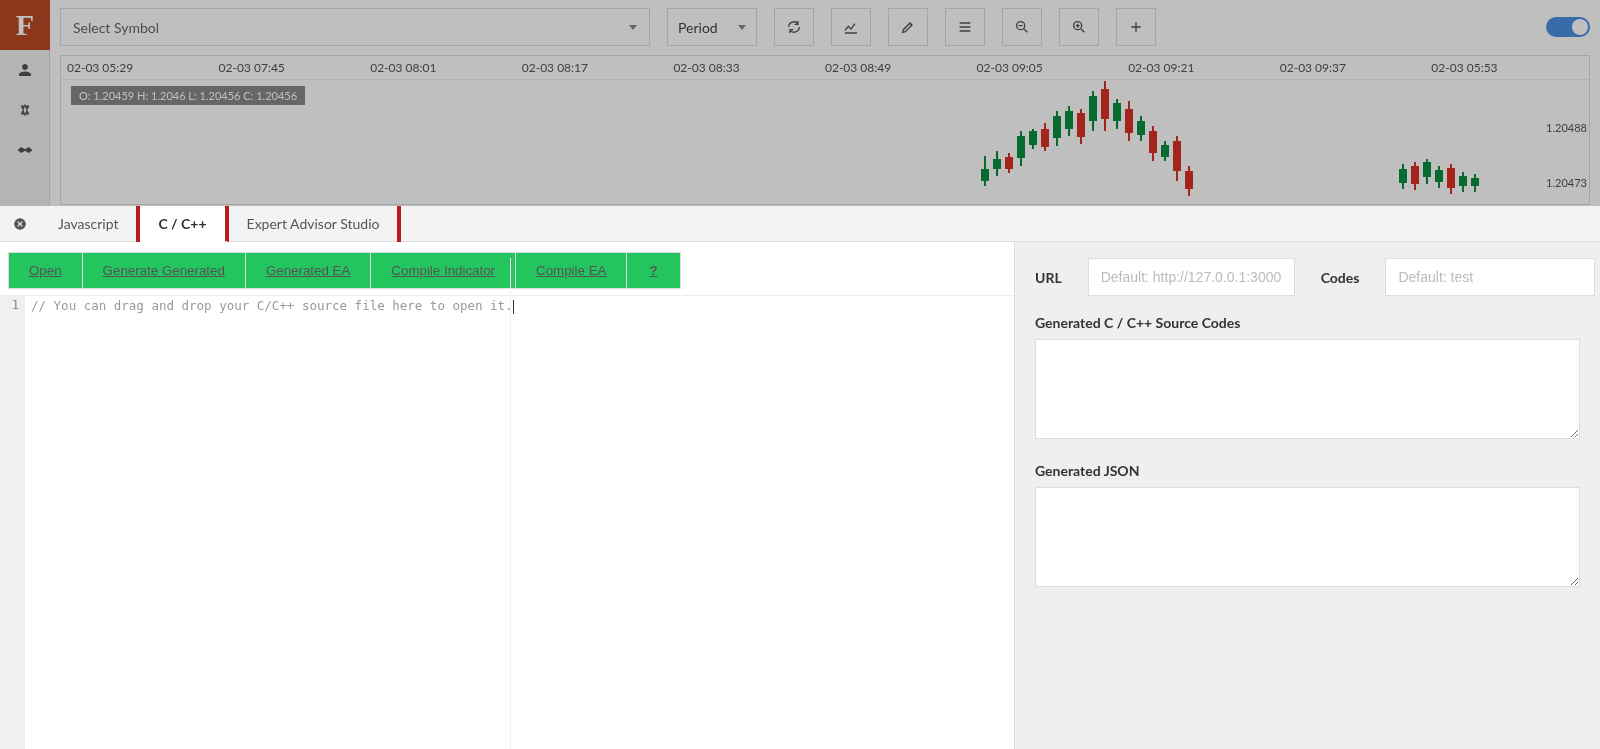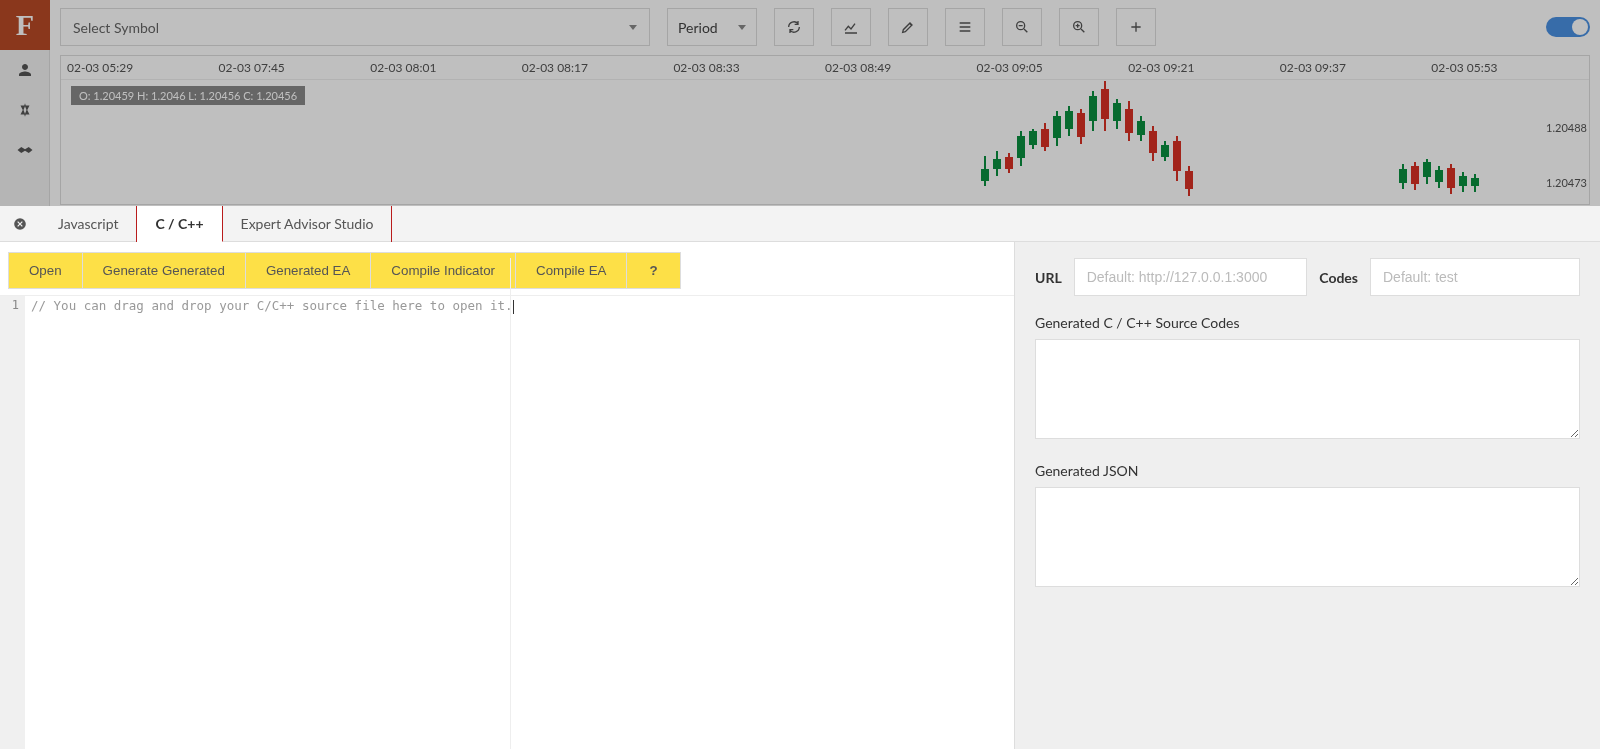--- a/index.html
+++ b/index.html
@@ -38,41 +38,41 @@
 .candle .wick { position: absolute; left: 3px; width: 2px; background: currentColor; }
 .candle .body { position: absolute; width: 8px; background: currentColor; }
 .candle.green { color: #0a8f3f; }
 .candle.red { color: #d93025; }
 .candles2 { position: absolute; right: 70px; top: 98px; width: 120px; height: 50px; }
 
 
 .bottom-panel { position: relative; height: 543px; background: #fff; display: flex; flex-direction: column; }
 .tab-bar { display: flex; align-items: center; background: #f3f3f3; border-bottom: 1px solid #ddd; height: 36px; }
 .close-panel { width: 40px; display: flex; align-items: center; justify-content: center; color: #666; cursor: pointer; }
-.tab { padding: 0 18px; height: 36px; display: flex; align-items: center; color: #555; cursor: pointer; border-right: 1px solid #b91c1c; }
+.tab { padding: 0 18px; height: 36px; display: flex; align-items: center; color: #555; cursor: pointer; border-right: 4px solid #b91c1c; }
 .tab.active { background: #fff; font-weight: bold; color: #333; border-bottom: 1px solid #fff; margin-bottom: -1px; }
 
 .panel-body { flex: 1; display: flex; }
 .editor-side { flex: 1; display: flex; flex-direction: column; border-right: 1px solid #ddd; }
 .action-bar { display: flex; padding: 10px 8px 6px; gap: 0; }
-.action-btn { border: 1px solid #ddd; background: #fde047; padding: 10px 20px; color: #555; cursor: pointer; margin-left: -1px; }
+.action-btn { border: 1px solid #ddd; background: #22c55e; padding: 10px 20px; color: #555; cursor: pointer; margin-left: -1px; text-decoration: underline; }
 .action-btn:first-child { margin-left: 0; }
 .action-btn.help { padding: 10px 22px; font-weight: bold; }
 .editor { flex: 1; display: flex; background: #fff; border-top: 1px solid #eee; }
 .gutter { width: 25px; background: #f0f0f0; text-align: right; padding: 2px 6px 0 0; font-family: monospace; font-size: 12px; color: #888; }
 .code { flex: 1; font-family: monospace; font-size: 12.5px; padding: 2px 6px; color: #999; position: relative; }
 .code .cursor { display:inline-block; width:1px; height:14px; background:#333; vertical-align:middle; }
 .editor-split { position: absolute; left: 510px; top: 52px; bottom: 0; width: 1px; background: #eee; }
 
 .right-side { width: 585px; background: #efefef; padding: 16px 20px; overflow: auto; }
-.form-row { display: flex; align-items: center; gap: 12px; margin-bottom: 18px; }
+.form-row { display: flex; align-items: center; gap: 26px; margin-bottom: 18px; }
 .form-label { font-weight: bold; color: #333; }
 .form-input { flex: 1; height: 38px; border: 1px solid #ddd; background: #fff; padding: 0 12px; font-size: 14px; color: #333; }
 .form-input::placeholder { color: #bbb; }
-.section-label { font-weight: normal; color: #333; margin-bottom: 8px; }
+.section-label { font-weight: bold; color: #333; margin-bottom: 8px; }
 .textarea { width: 100%; height: 100px; border: 1px solid #ddd; background: #fff; resize: both; margin-bottom: 20px; padding: 8px; font-family: inherit; font-size: 13px; }
 .caret-down { width: 0; height: 0; border-left: 4px solid transparent; border-right: 4px solid transparent; border-top: 5px solid #888; }
 </style>
 </head>
 <body>
 
 <div class="top-area">
   <div class="logo">F</div>
 
   <div class="sidebar">

